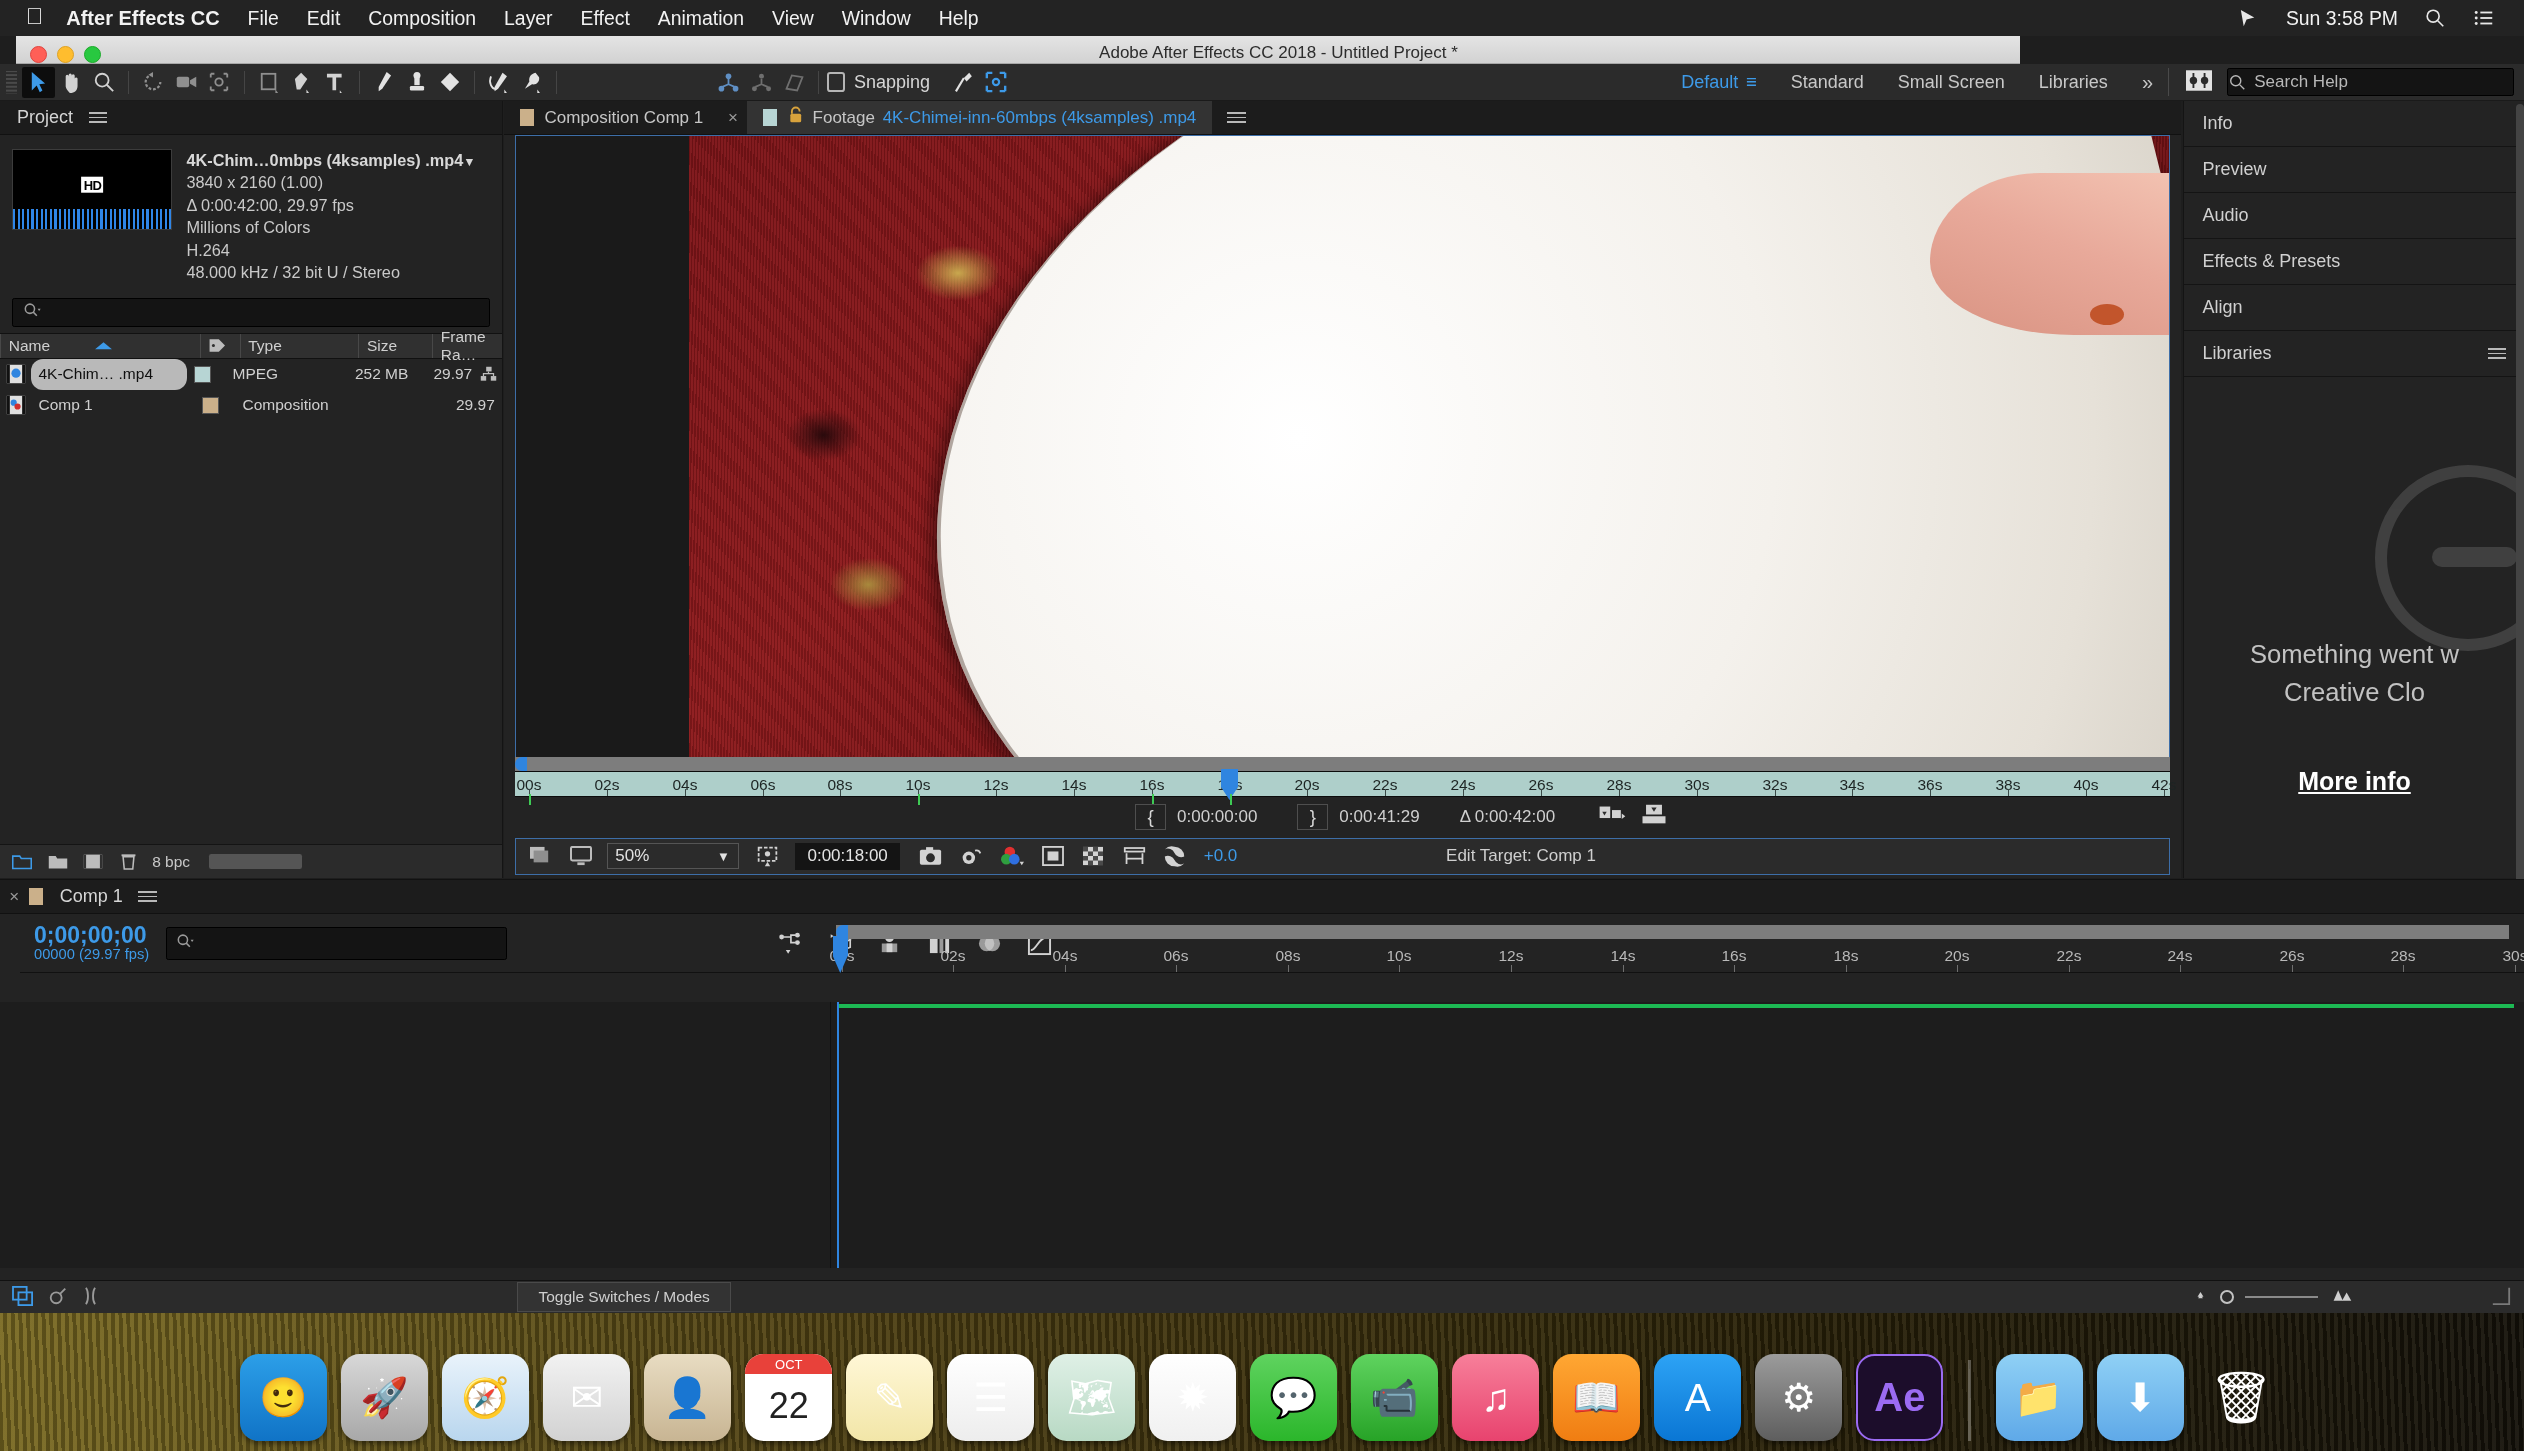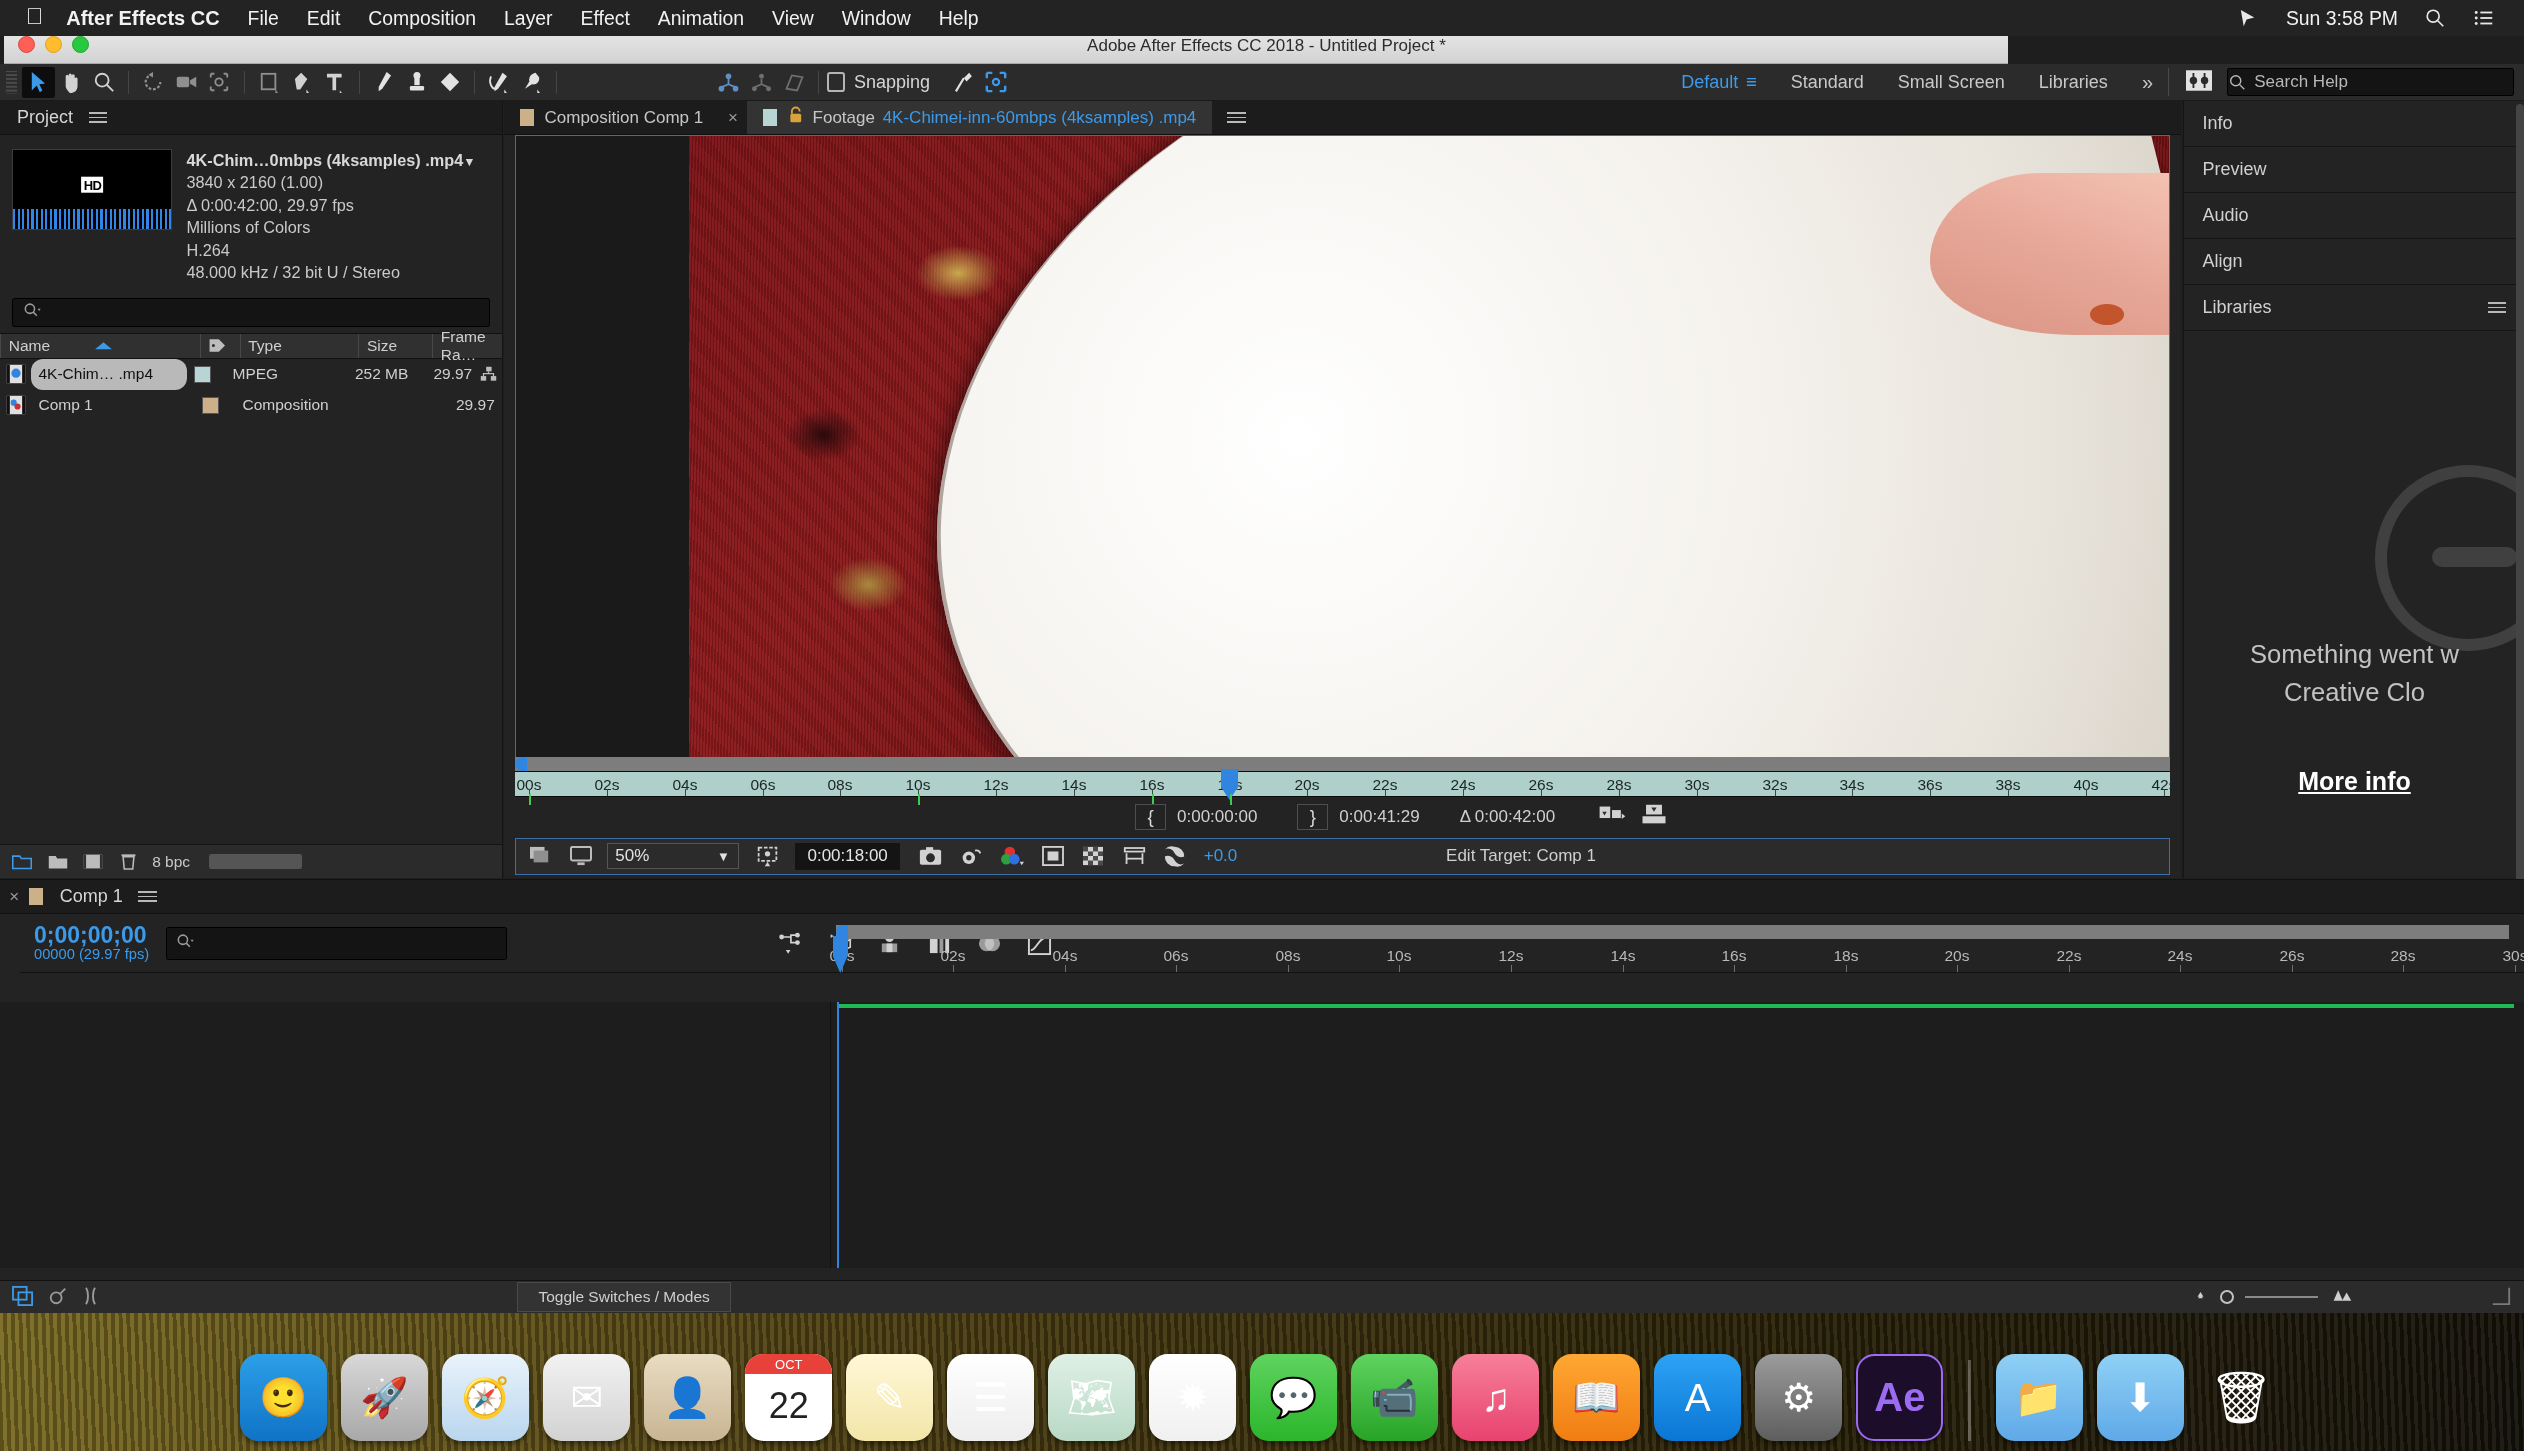--- a/index.html
+++ b/index.html
@@ -20,24 +20,24 @@
   }
   .apple-logo { margin-left: 26px; font-size: 23px; line-height: 1; position: relative; top: -1.5px; }
   .macbar .appname { font-weight: bold; margin-left: 23px; font-size: 20px; }
   .macbar .mitem { margin-left: 28px; font-size: 19.4px; }
   .macbar .right { margin-left: auto; display: flex; align-items: center; gap: 26px; margin-right: 29px; }
   .macbar .clock { font-size: 19.4px; }
   .mac-icon { width: 23px; height: 23px; display: inline-block; position: relative; }
 
   
   .titlebar {
-    position: absolute; top: 36px; left: 4px; width: 2004px; height: 28px;
+    position: absolute; top: 36px; left: 16px; width: 2004px; height: 28px;
     background: linear-gradient(#e4e4e4, #d2d2d2);
     border-bottom: 0.8px solid #a8a8a8;
-    display: flex; align-items: flex-start;
+    display: flex; align-items: flex-end;
   }
   .traffic { display: flex; gap: 10px; margin-left: 14px; }
   .tl { width: 17px; height: 17px; border-radius: 50%; }
   .tl.r { background: #ff5f57; border: 0.8px solid #e0443e; }
   .tl.y { background: #ffbd2e; border: 0.8px solid #dea123; }
   .tl.g { background: #28c840; border: 0.8px solid #1aab29; }
   .wintitle {
     position: absolute; left: 0; width: 2525px; text-align: center;
     font-size: 17px; color: #2c2c2c;
   }
@@ -786,20 +786,23 @@
     <div class="rs-item">
       <span>Info</span>
     </div>
     <div class="rs-item">
       <span>Preview</span>
     </div>
     <div class="rs-item">
       <span>Audio</span>
     </div>
     <div class="rs-item">
+      <span>Effects &amp; Presets</span>
+    </div>
+    <div class="rs-item">
       <span>Align</span>
     </div>
     <div class="rs-item">
       <span>Libraries</span>
       <span class="hamb" style="margin:0">
           <i></i>
           <i></i>
           <i></i>
         </span>
     </div>

